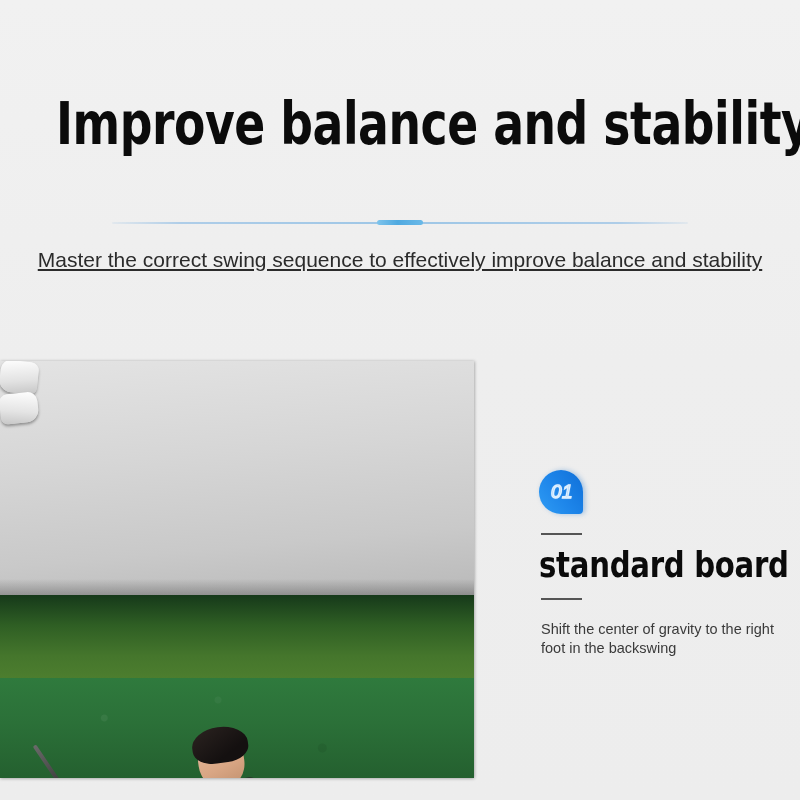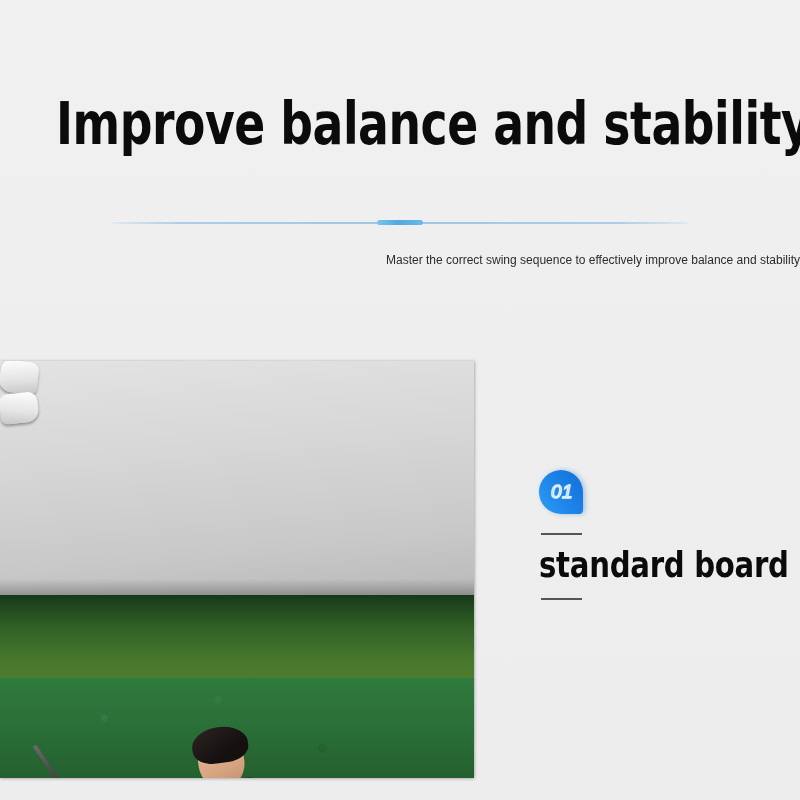--- a/index.html
+++ b/index.html
@@ -79,26 +79,27 @@
     height: 5px;
     background: linear-gradient(90deg, #7ec4ec 0%, #4fa9e0 45%, #6ab9e8 100%);
     border-radius: 3px;
   }
 
   .subhead {
     position: absolute;
     top: 248px;
     left: 0;
     width: 800px;
-    text-align: right;
-    font-size: 12px;
+    text-align: center;
+    font-size: 21px;
     line-height: 24px;
     color: #2b2b2b;
     font-weight: 400;
     white-space: nowrap;
+    text-decoration: underline;
   }
 
   
   .photo {
     position: absolute;
     left: 0;
     top: 361px;
     width: 474px;
     height: 417px;
     overflow: hidden;
@@ -278,15 +279,16 @@
     <div class="badge">
       <div class="badge-num">01</div>
     </div>
 
     <div class="short-rule"></div>
 
     <div class="panel-title">standard board</div>
 
     <div class="short-rule below"></div>
 
+    <div class="panel-desc">Shift the center of gravity to the right foot in the backswing</div>
   </div>
 
 </div>
 
 </body></html>

